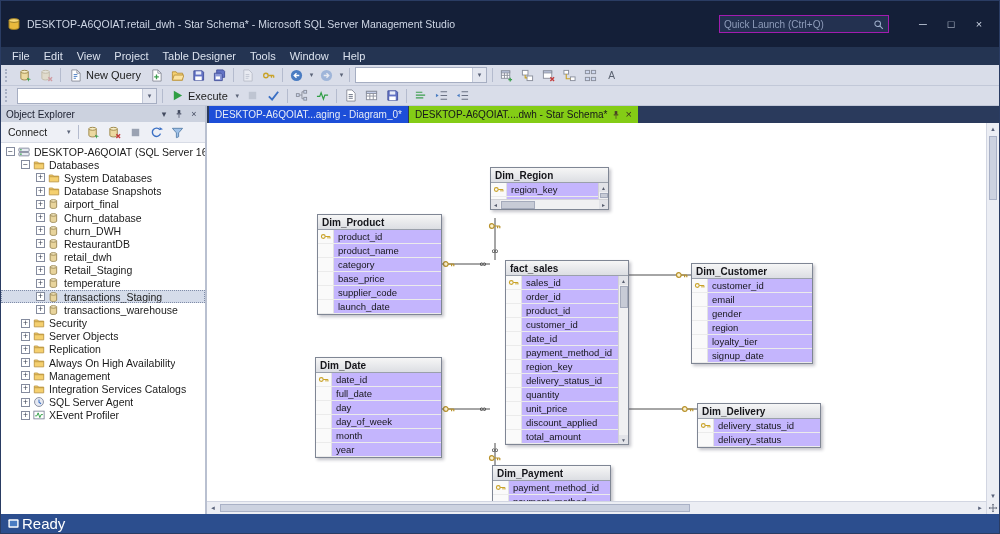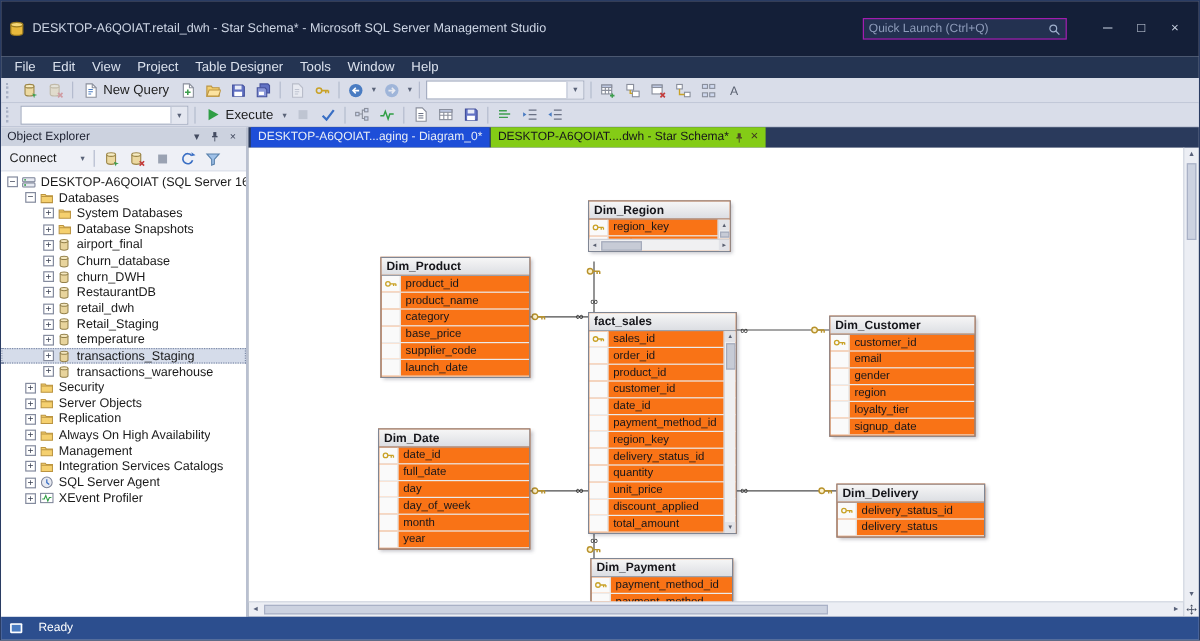--- a/index.html
+++ b/index.html
@@ -57,21 +57,21 @@
 .tab.inactive{background:#1d4ed8;color:#e8edf6;margin-right:1px;}
 .tab.active{background:#84cc16;color:#15151a;}
 .tab-pin{display:flex;color:#4a4026;}
 .tab-pin svg{width:10px;height:10px;}
 .tab-close{font-size:11px;line-height:1;color:#3c351e;}
 .editor-body{flex:1;display:flex;min-height:0;}
 .canvas-wrap{flex:1;display:flex;flex-direction:column;min-width:0;}
 .canvas{flex:1;position:relative;background:#fff;overflow:hidden;}
 #relsvg{position:absolute;left:0;top:0;width:100%;height:100%;}
 
-.dtable{position:absolute;background:#f97316;border:1px solid #7f8694;box-shadow:2px 2px 3px rgba(60,60,80,.3);font-size:9.5px;}
+.dtable{position:absolute;background:#c4b5fd;border:1px solid #7f8694;box-shadow:2px 2px 3px rgba(60,60,80,.3);font-size:9.5px;}
 .dthead{height:15px;background:linear-gradient(#f6f6f6,#dcdee3);border-bottom:1px solid #9aa0ab;font-weight:bold;font-size:10px;color:#15151a;display:flex;align-items:center;padding:0 4px;box-sizing:border-box;}
 .dtbody{overflow:hidden;}
 .drow{height:14px;display:flex;align-items:stretch;border-bottom:1px solid #ebebeb;box-sizing:border-box;}
 .dkey{width:15px;flex:none;border-right:1px solid #e2e2e2;background:#fafafa;display:flex;align-items:center;justify-content:center;}
 .dkey svg{width:11px;height:11px;}
 .dcol{display:flex;align-items:center;padding-left:4px;color:#15151a;}
 .dvsb{position:absolute;right:0;width:10px;background:#f0f0f2;border-left:1px solid #d2d2d6;display:flex;flex-direction:column;align-items:center;box-sizing:border-box;overflow:hidden;}
 .dvsb .sba{width:100%;height:9px;background:#e2e3e8;font-size:5px;color:#595f70;display:flex;align-items:center;justify-content:center;flex:none;}
 .dvsb .sba.bot{margin-top:auto;}
 .sbthumb{width:8px;flex:1;max-height:22px;min-height:5px;background:#c7cbd6;border:1px solid #a4aabb;margin:1px 0;box-sizing:border-box;}
@@ -85,21 +85,21 @@
 .hthumb{height:8px;width:470px;background:#ccd2e0;border:1px solid #a9b1c6;margin-left:1px;box-sizing:border-box;flex:none;}
 .hscroll .arr.rgt{margin-left:auto;}
 .vcol{width:12px;flex:none;display:flex;flex-direction:column;background:#eceef4;border-left:1px solid #d2d6e2;}
 .vscroll{flex:1;display:flex;flex-direction:column;align-items:center;overflow:hidden;}
 .vscroll .arr{height:12px;font-size:6px;color:#59627a;display:flex;align-items:center;justify-content:center;flex:none;width:100%;}
 .vthumb{width:8px;height:64px;background:#ccd2e0;border:1px solid #a9b1c6;margin-top:1px;box-sizing:border-box;flex:none;}
 .vscroll .arr.bot{margin-top:auto;}
 .corner{height:12px;display:flex;align-items:center;justify-content:center;}
 .corner svg{width:10px;height:10px;}
 
-.statusbar{height:19px;background:#2c4e8e;display:flex;align-items:center;gap:12px;padding:0 6px;color:#fff;font-size:10px;flex:none;}
+.statusbar{height:19px;background:#2c4e8e;display:flex;align-items:center;gap:2px;padding:0 6px;color:#fff;font-size:15px;flex:none;}
 .sb-icon{width:13px;height:13px;display:flex;}
 .sb-icon svg{width:13px;height:13px;}
 </style>
 </head>
 <body>
 
 <div class="window">
   <div class="titlebar">
     <span class="app-icon">
         <svg viewBox="0 0 14 14">
@@ -723,21 +723,21 @@
                   <div class="drow">
                     <span class="dkey"></span>
                     <span class="dcol">supplier_code</span>
                   </div>
                   <div class="drow">
                     <span class="dkey"></span>
                     <span class="dcol">launch_date</span>
                   </div>
                 </div>
               </div>
-              <div class="dtable" style="left:283px;top:137px;width:122px">
+              <div class="dtable" style="left:298px;top:137px;width:122px">
                 <div class="dthead">fact_sales</div>
                 <div class="dtbody">
                   <div class="drow">
                     <span class="dkey">
                       <svg viewBox="0 0 14 14">
                         <circle cx="4.2" cy="7" r="2.4" fill="none" stroke="#c9a227" stroke-width="1.4"></circle>
                         <path d="M6.6 7h6M10.2 7v2.4M12.6 7v2.4" stroke="#c9a227" stroke-width="1.4" fill="none"></path>
                       </svg>
                     </span>
                     <span class="dcol">sales_id</span>

